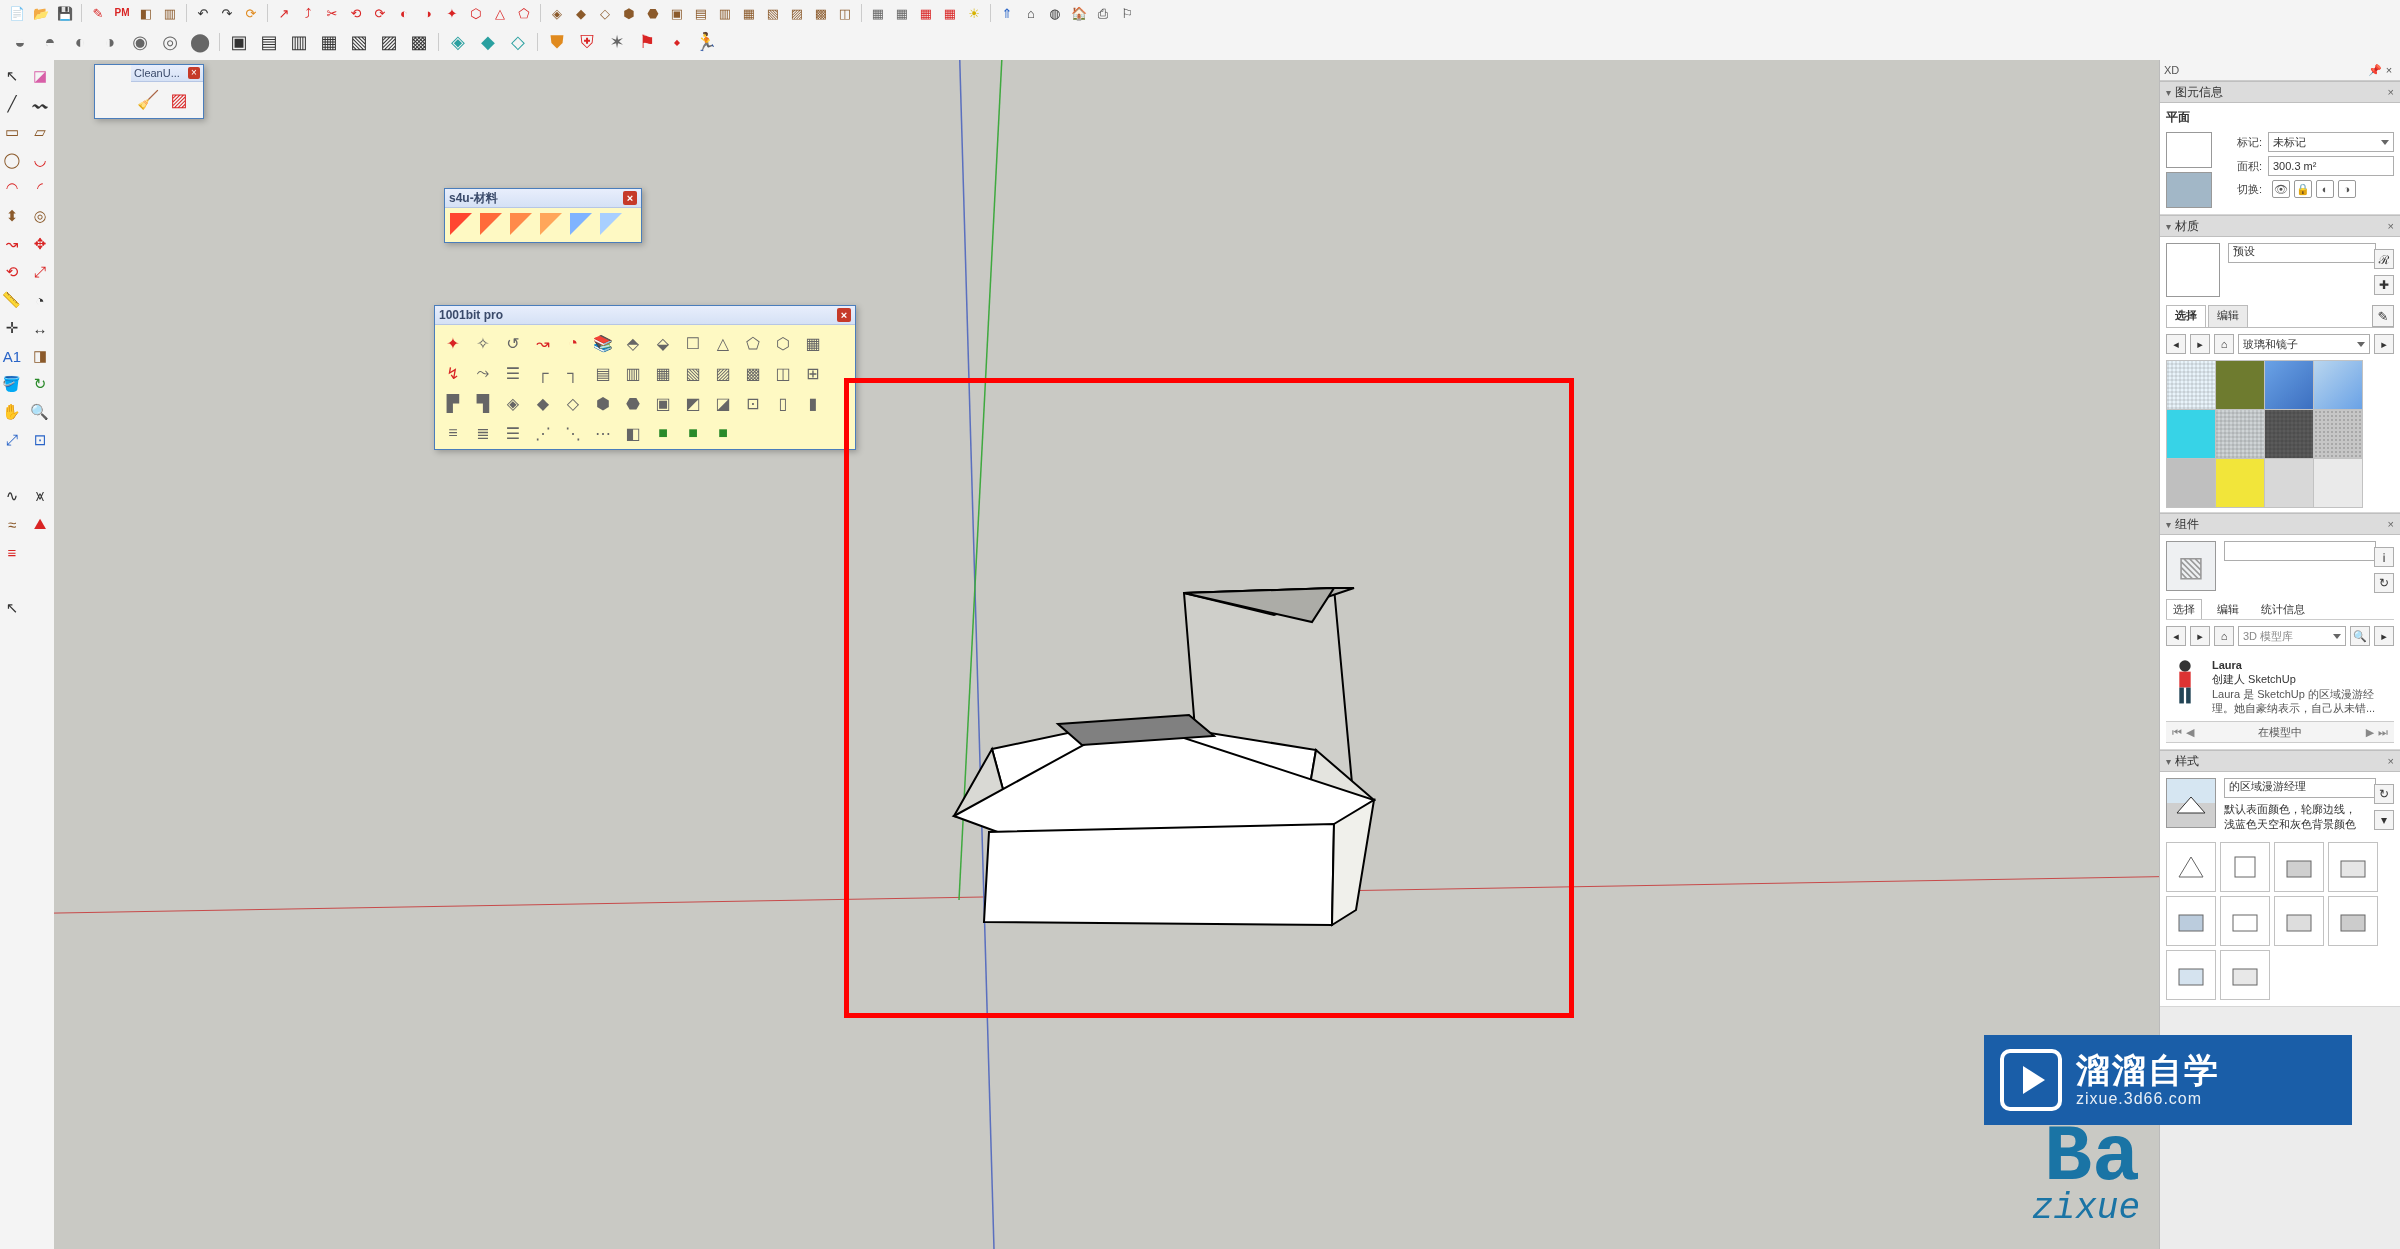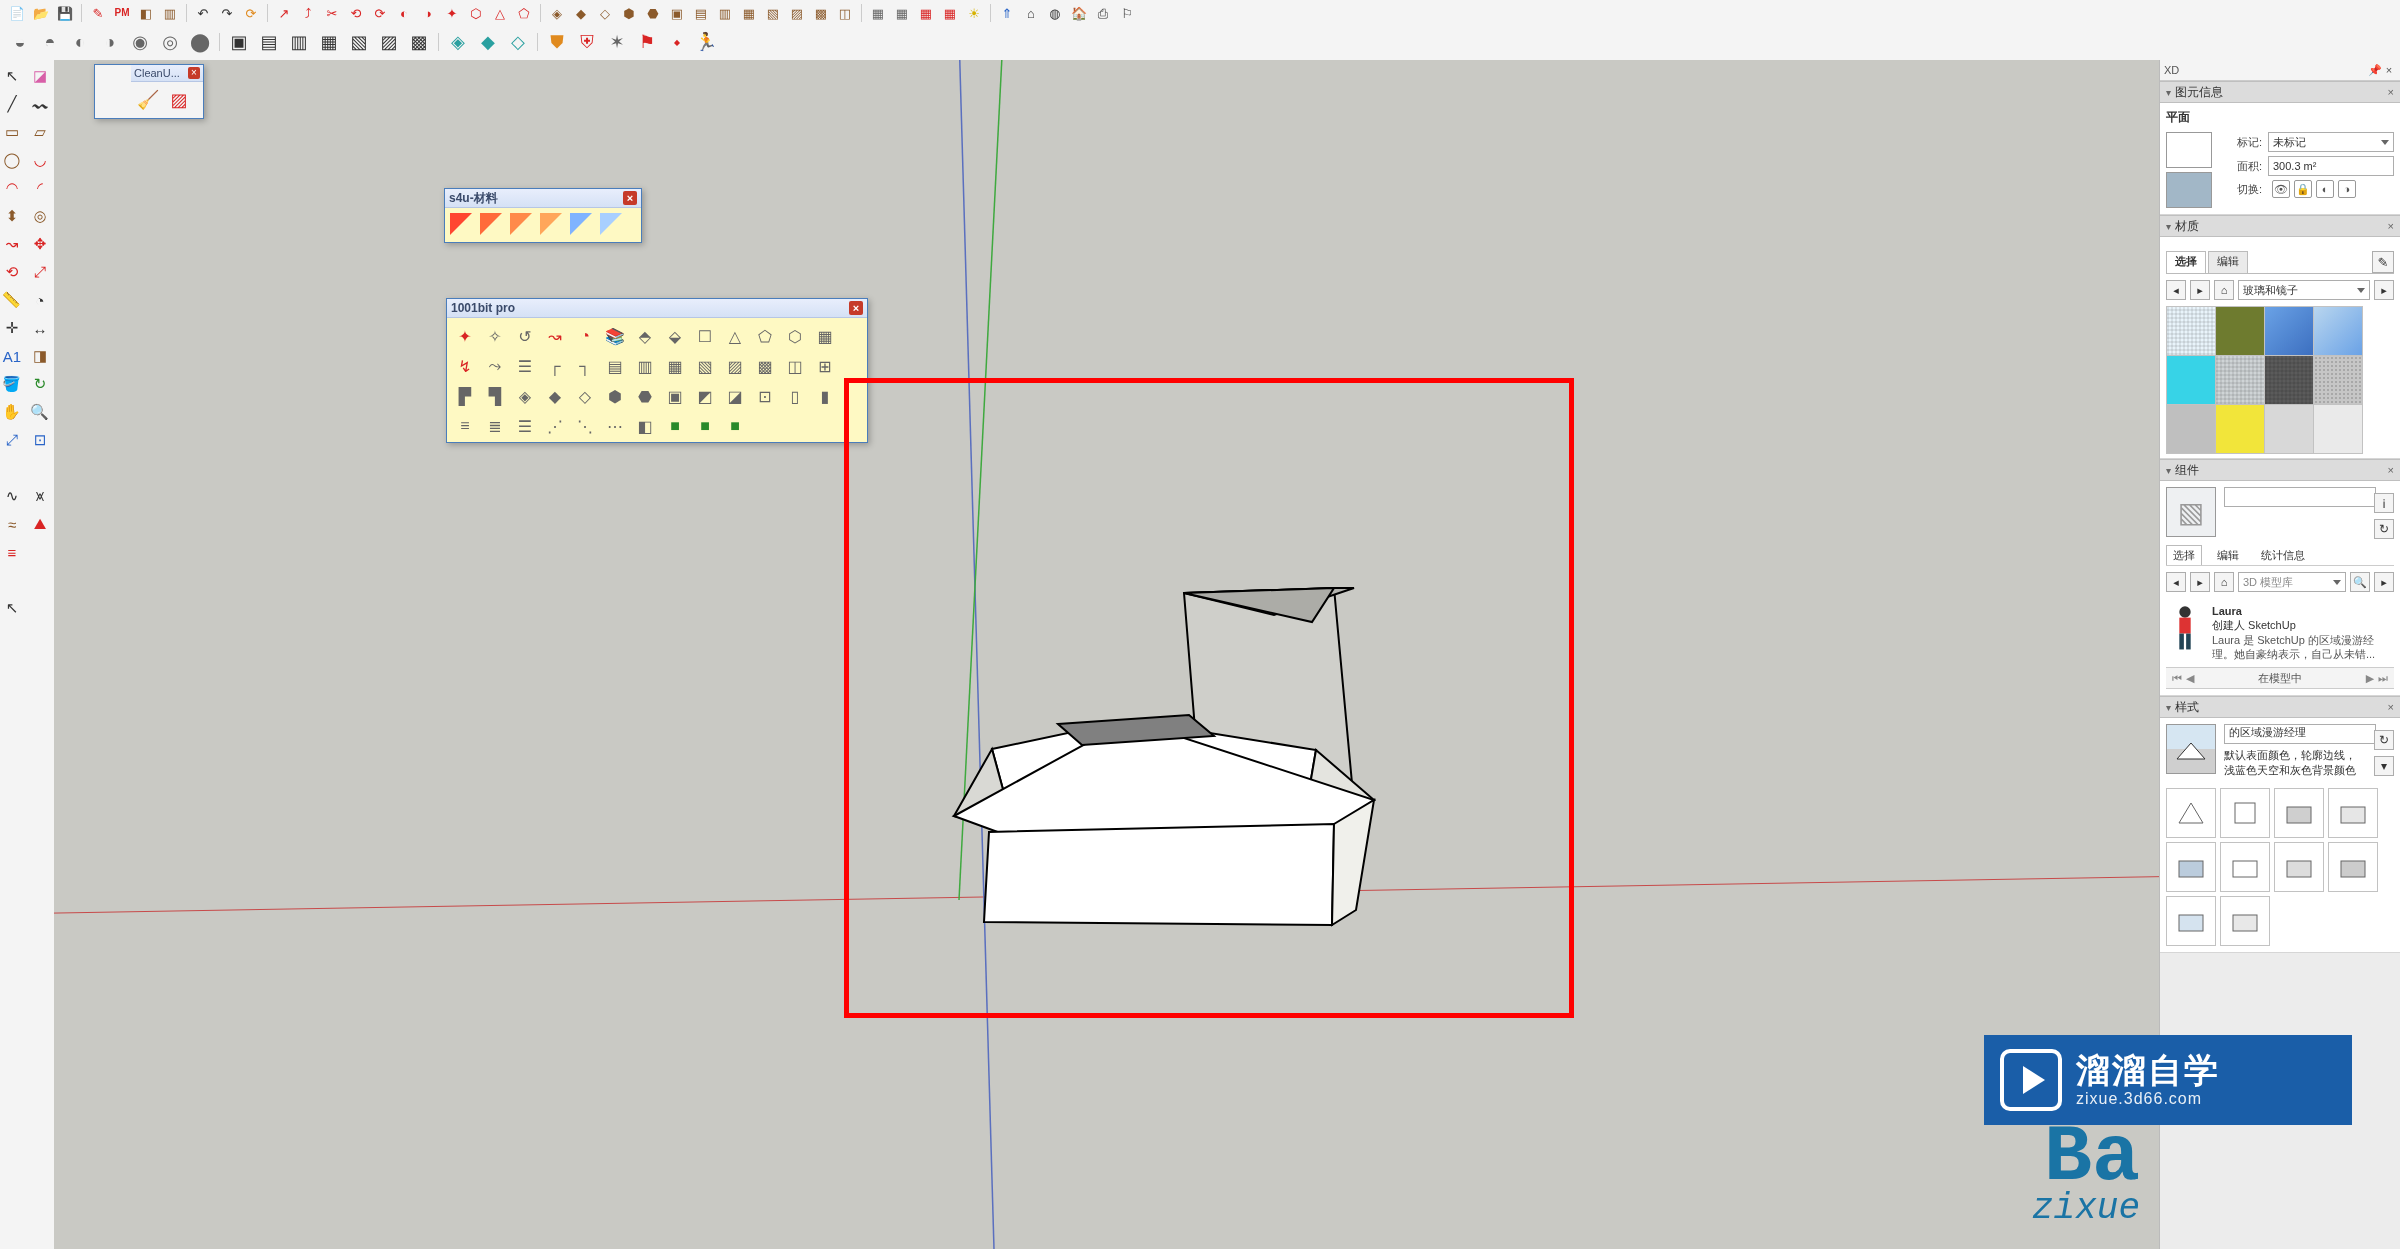--- a/index.html
+++ b/index.html
@@ -655,21 +655,21 @@
         </div>
         <div class="s4u-btn">
           <div class="tri" style="background: rgb(127, 179, 255);"></div>
         </div>
         <div class="s4u-btn">
           <div class="tri" style="background: rgb(168, 207, 255);"></div>
         </div>
       </div>
   </div>
 
-  <div class="float-panel" style="left:380px; top:238px; width:420px;margin-left:12px;">
+  <div class="float-panel" style="left:380px; top:245px; width:420px;">
     <div class="titlebar">
       <span>1001bit pro</span>
       <span class="close">×</span>
     </div>
     <div class="float-grid bit-grid" id="bit-grid">
         <div class="float-btn c-red">✦</div>
         <div class="float-btn c-gray">✧</div>
         <div class="float-btn c-gray">↺</div>
         <div class="float-btn c-red">↝</div>
         <div class="float-btn c-red">◔</div>
@@ -781,20 +781,32 @@
     </div>
   </div>
 
   <div class="tray-panel">
     <div class="header">
       <span class="caret">▾</span>
       <span>材质</span>
       <span class="toggle">×</span>
     </div>
     <div class="body">
+      <div class="mat-top">
+        <div class="mat-preview"></div>
+        <div class="mat-right-col">
+          <div class="mat-name-field">
+            <span>预设</span>
+          </div>
+        </div>
+        <div class="mat-actions">
+          <div class="mat-action-btn">ℛ</div>
+          <div class="mat-action-btn">✚</div>
+        </div>
+      </div>
 
       <div class="tabrow">
         <div class="tab active"><span>选择</span></div>
         <div class="tab"><span>编辑</span></div>
         <span style="margin-left:auto;" class="eyedropper-btn">✎</span>
       </div>
 
       <div class="collection-row">
         <div class="navbtn">◂</div>
         <div class="navbtn">▸</div>

